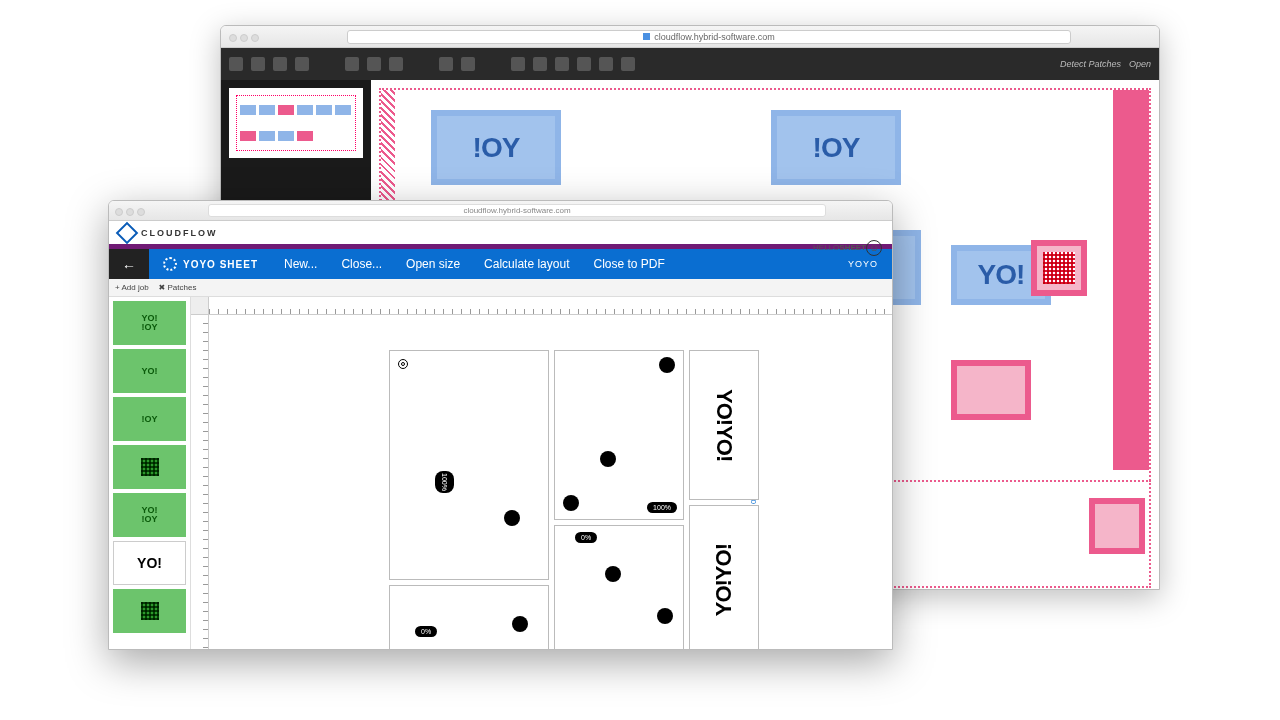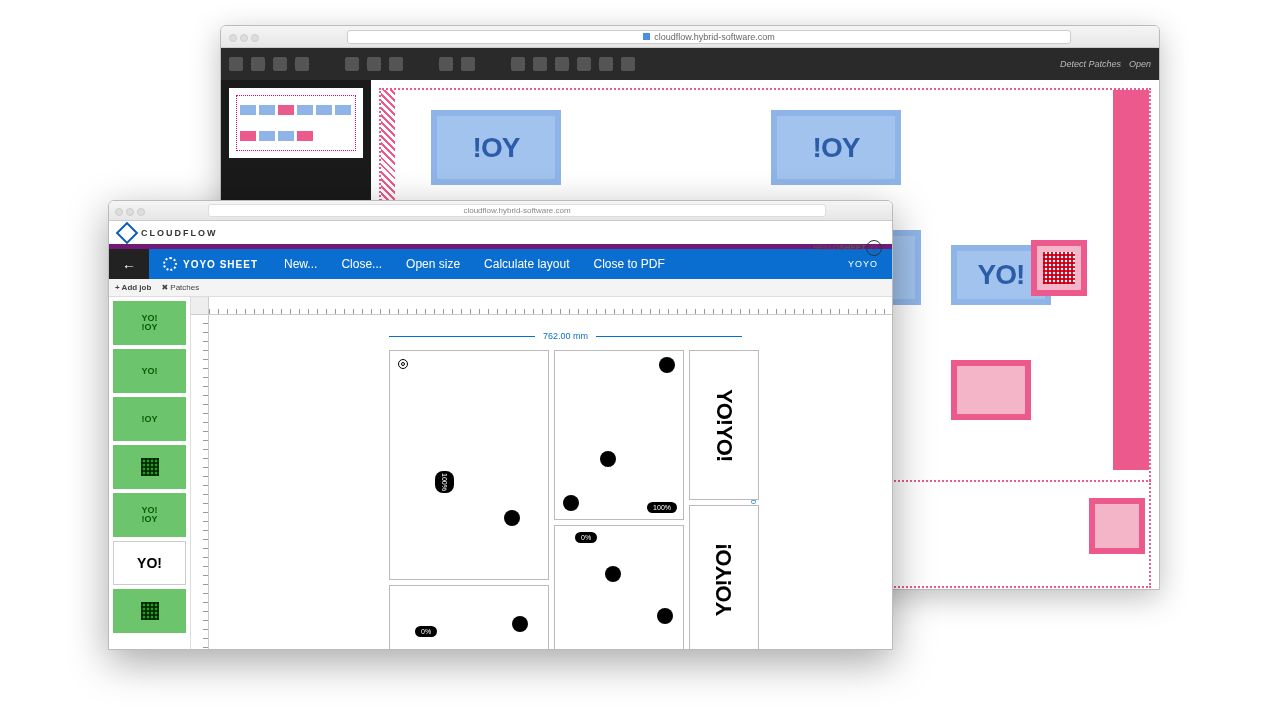--- a/index.html
+++ b/index.html
@@ -60,21 +60,21 @@
   .avatar{width:16px;height:16px;border-radius:50%;border:1px solid #333;display:flex;align-items:center;justify-content:center;font-size:10px;}
 
   .bluebar{height:30px;background:#0a6ed1;display:flex;align-items:center;padding:0 0 0 0;color:#fff;font-size:10px;}
   .backbtn{background:#222;color:#fff;width:40px;height:30px;display:flex;align-items:center;justify-content:center;font-size:14px;}
   .section-label{display:flex;align-items:center;gap:6px;padding:0 14px;font-weight:600;letter-spacing:1px;}
   .gear{width:14px;height:14px;border:2px dotted #fff;border-radius:50%;}
   .menu-item{padding:0 12px;font-size:12px;}
   .menu-item.right{margin-left:auto;padding-right:14px;font-size:9px;letter-spacing:1px;}
 
   .infobar{height:18px;background:#f4f4f4;border-bottom:1px solid #ddd;display:flex;align-items:center;padding:0 6px;font-size:8px;color:#444;gap:10px;}
-  .infobar .add{font-weight:700;}
+  .infobar .add{font-weight:400;}
   .spacer{flex:1;}
 
   .front-body{display:flex;height:calc(100% - 96px);}
   .left-panel{width:82px;background:#fff;border-right:1px solid #ddd;overflow:hidden;padding:4px;}
   .lp-item{height:44px;margin-bottom:4px;background:#6cc46c;display:flex;align-items:center;justify-content:center;position:relative;font-size:9px;font-weight:900;color:#0a5a0a;}
   .lp-item.white{background:#fff;border:1px solid #ccc;color:#000;font-size:14px;}
   .lp-item.double{flex-direction:column;gap:0;line-height:1;}
   .lp-item.qr{font-size:7px;}
   .lp-qr{width:18px;height:18px;background:repeating-linear-gradient(0deg,#0a5a0a,#0a5a0a 2px,#6cc46c 2px,#6cc46c 4px),repeating-linear-gradient(90deg,#0a5a0a,#0a5a0a 2px,#6cc46c 2px,#6cc46c 4px);background-blend-mode:multiply;}
 
@@ -241,23 +241,20 @@
         </div>
       <div class="lp-item qr">
           <div class="lp-qr"></div>
         </div>
     </div>
     <div class="canvas-wrap">
       <div class="ruler-corner"></div>
       <div class="ruler-h"></div>
       <div class="ruler-v"></div>
       <div class="canvas">
-        <div class="dim-h">
-            <span class="txt">762.00 mm</span>
-          </div>
         <div class="dim-v">
             <span class="txt">1092.20 mm</span>
           </div>
 
         <div class="art" style="left:180px;top:35px;width:160px;height:230px">
           <div class="mark" style="left:8px;top:8px"></div>
           <div class="pill" style="left:45px;top:120px;writing-mode:vertical-rl">
               <span>100%</span>
             </div>
         </div>

